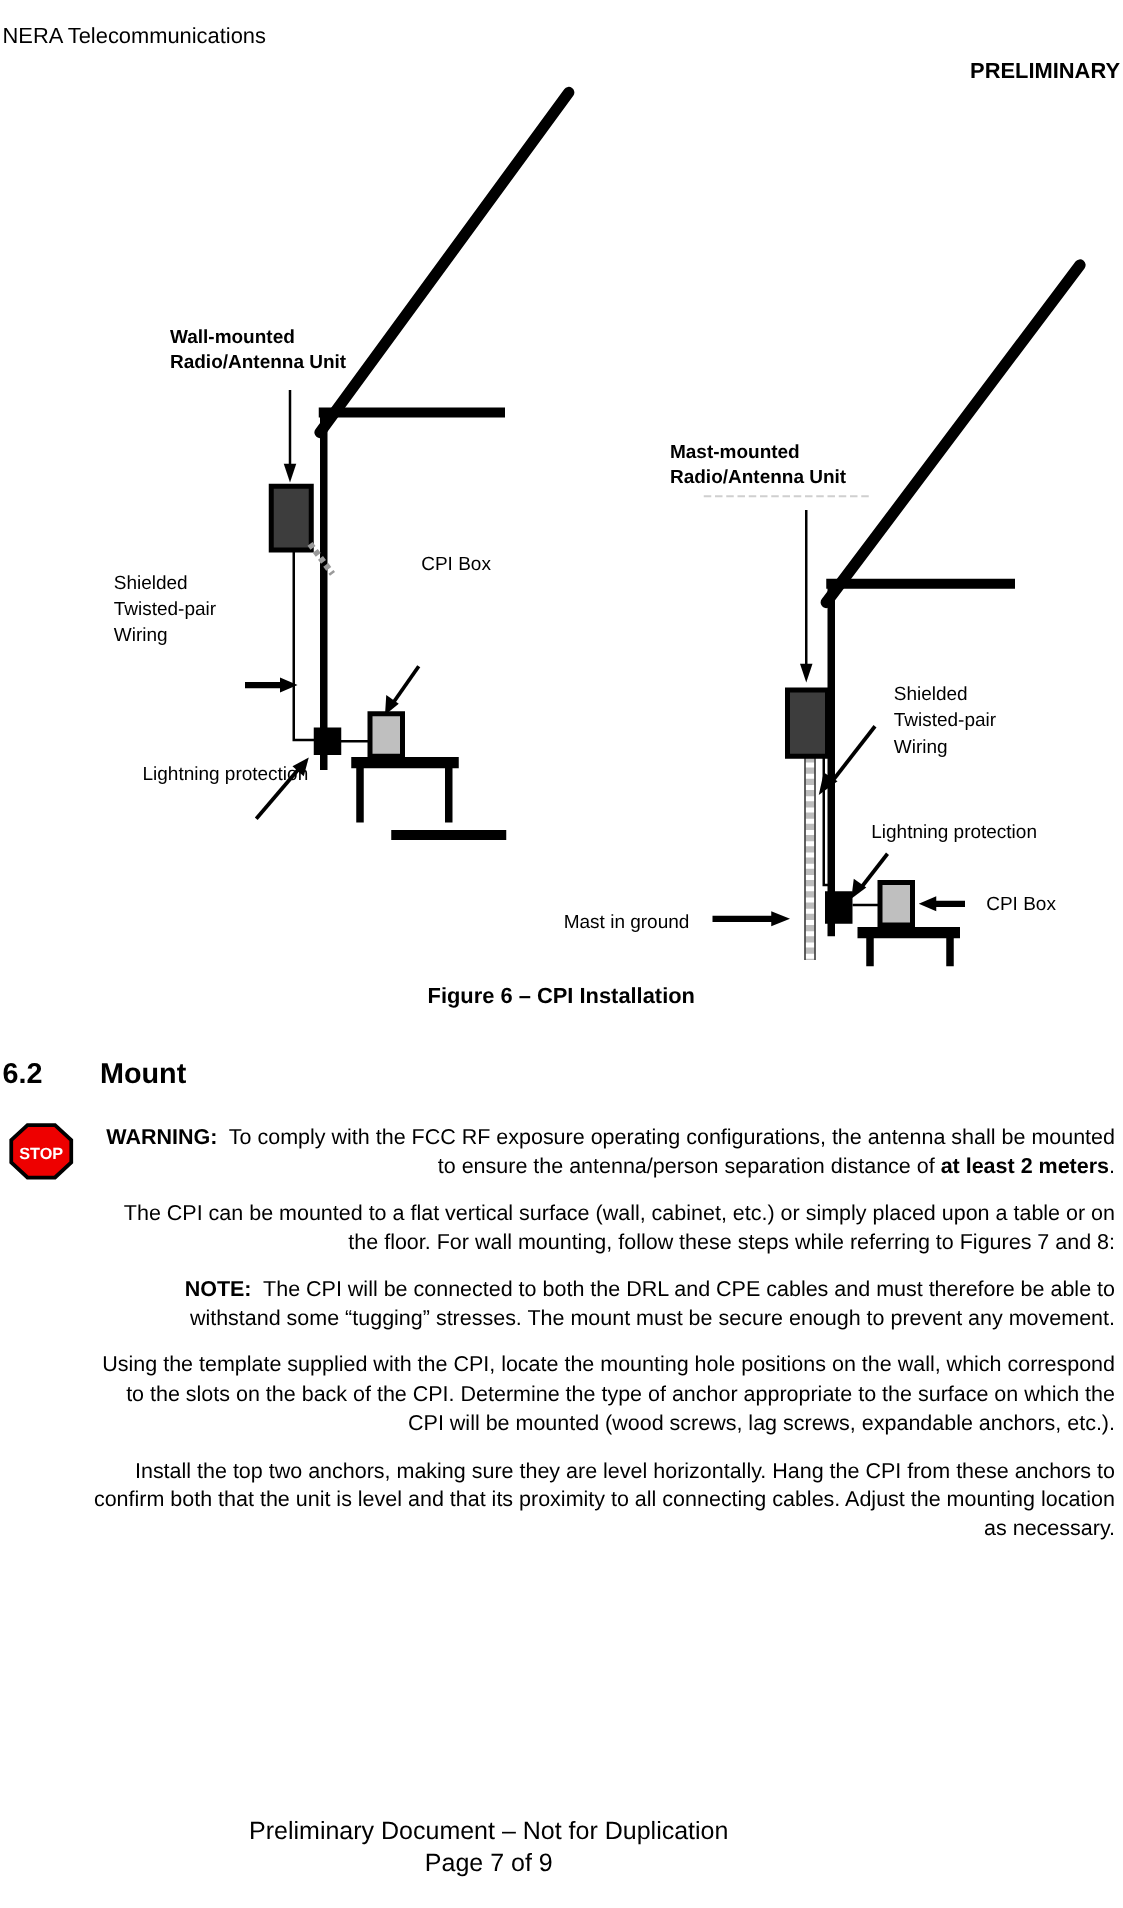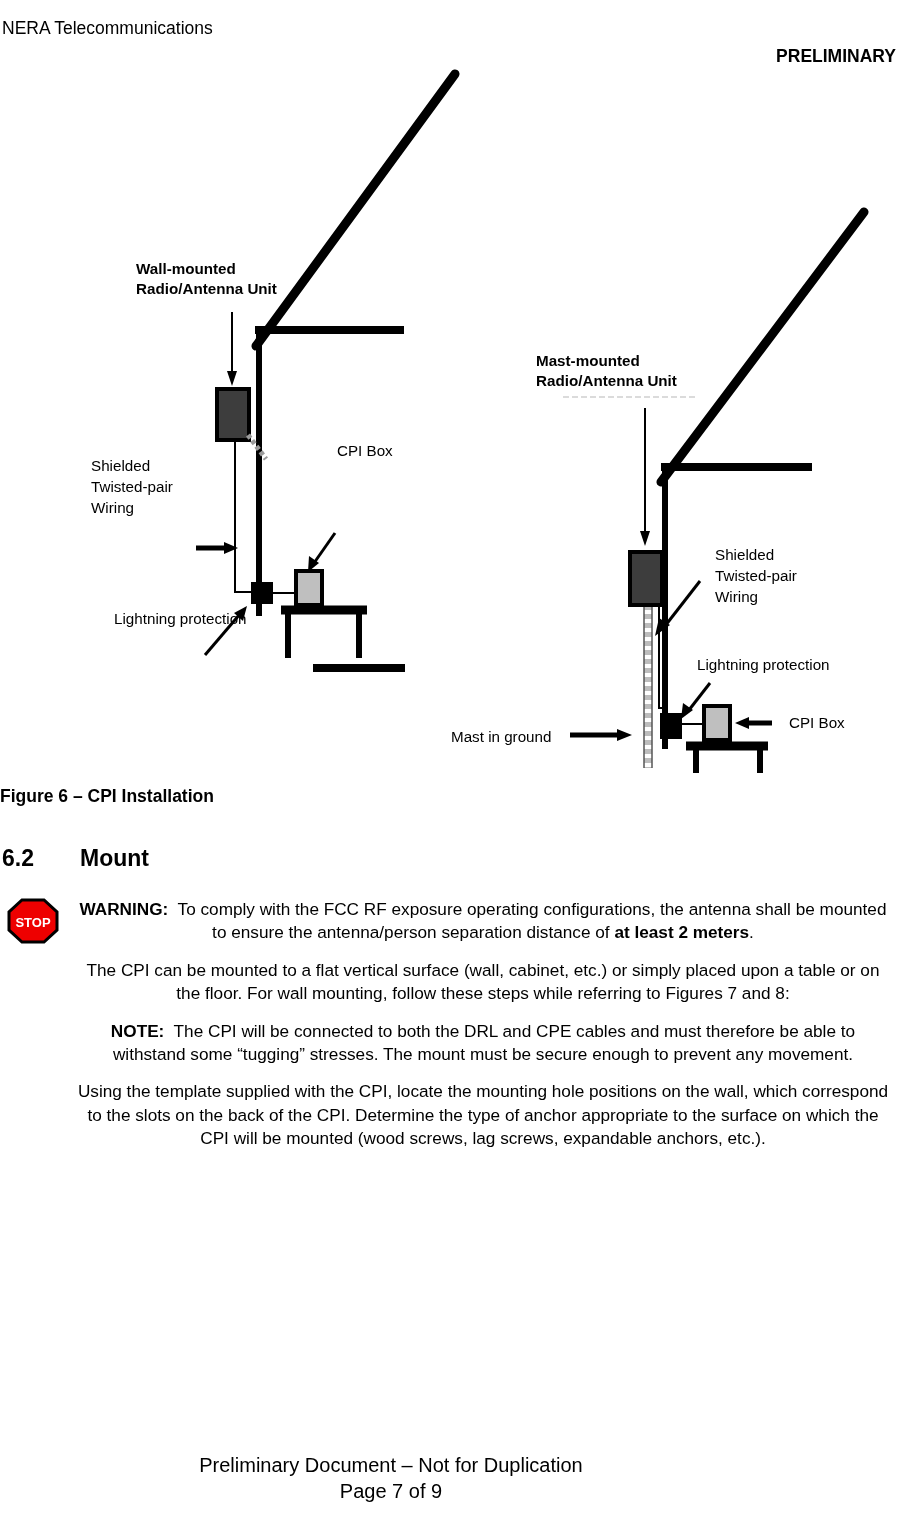--- a/index.html
+++ b/index.html
@@ -58,20 +58,21 @@
     width: 810px;
     height: 715px;
   }
   .fig-svg { display: block; }
 
   .figcaption {
     position: absolute;
     left: 0;
     top: 786px;
     width: 898px;
+    text-align: center;
     font-size: 17.5px;
     font-weight: bold;
   }
 
   
   .section-head {
     position: absolute;
     left: 2px;
     top: 845px;
     width: 600px;
@@ -87,21 +88,21 @@
   .body-block {
     position: absolute;
     left: 74px;
     top: 898px;
     width: 818px;
   }
   p.para {
     margin: 0 0 14px 0;
     font-size: 17.2px;
     line-height: 23.4px;
-    text-align: center;
+    text-align: right;
   }
   p.para:last-child { margin-bottom: 0; }
 
   
   .stopsign {
     position: absolute;
     left: 6px;
     top: 897px;
     width: 54px;
     height: 48px;
@@ -281,20 +282,21 @@
     </p>
 
     <p class="para">The CPI can be mounted to a flat vertical surface (wall, cabinet, etc.) or simply placed upon a table or on the floor.  For wall mounting, follow these steps while referring to Figures 7 and 8:</p>
 
     <p class="para">
       <span class="bold">NOTE:</span><span>&nbsp; </span><span>The CPI will be connected to both the DRL and CPE cables and must therefore be able to withstand some “tugging” stresses.  The mount must be secure enough to prevent any movement.</span>
     </p>
 
     <p class="para">Using the template supplied with the CPI, locate the mounting hole positions on the wall, which correspond to the slots on the back of the CPI.  Determine the type of anchor appropriate to the surface on which the CPI will be mounted (wood screws, lag screws, expandable anchors, etc.).</p>
 
+    <p class="para">Install the top two anchors, making sure they are level horizontally.  Hang the CPI from these anchors to confirm both that the unit is level and that its proximity to all connecting cables.  Adjust the mounting location as necessary.</p>
   </div>
 
   <div class="footer">
     <div>Preliminary Document – Not for Duplication</div>
     <div>Page 7 of 9</div>
   </div>
 
 </div>
 
 </body></html>

